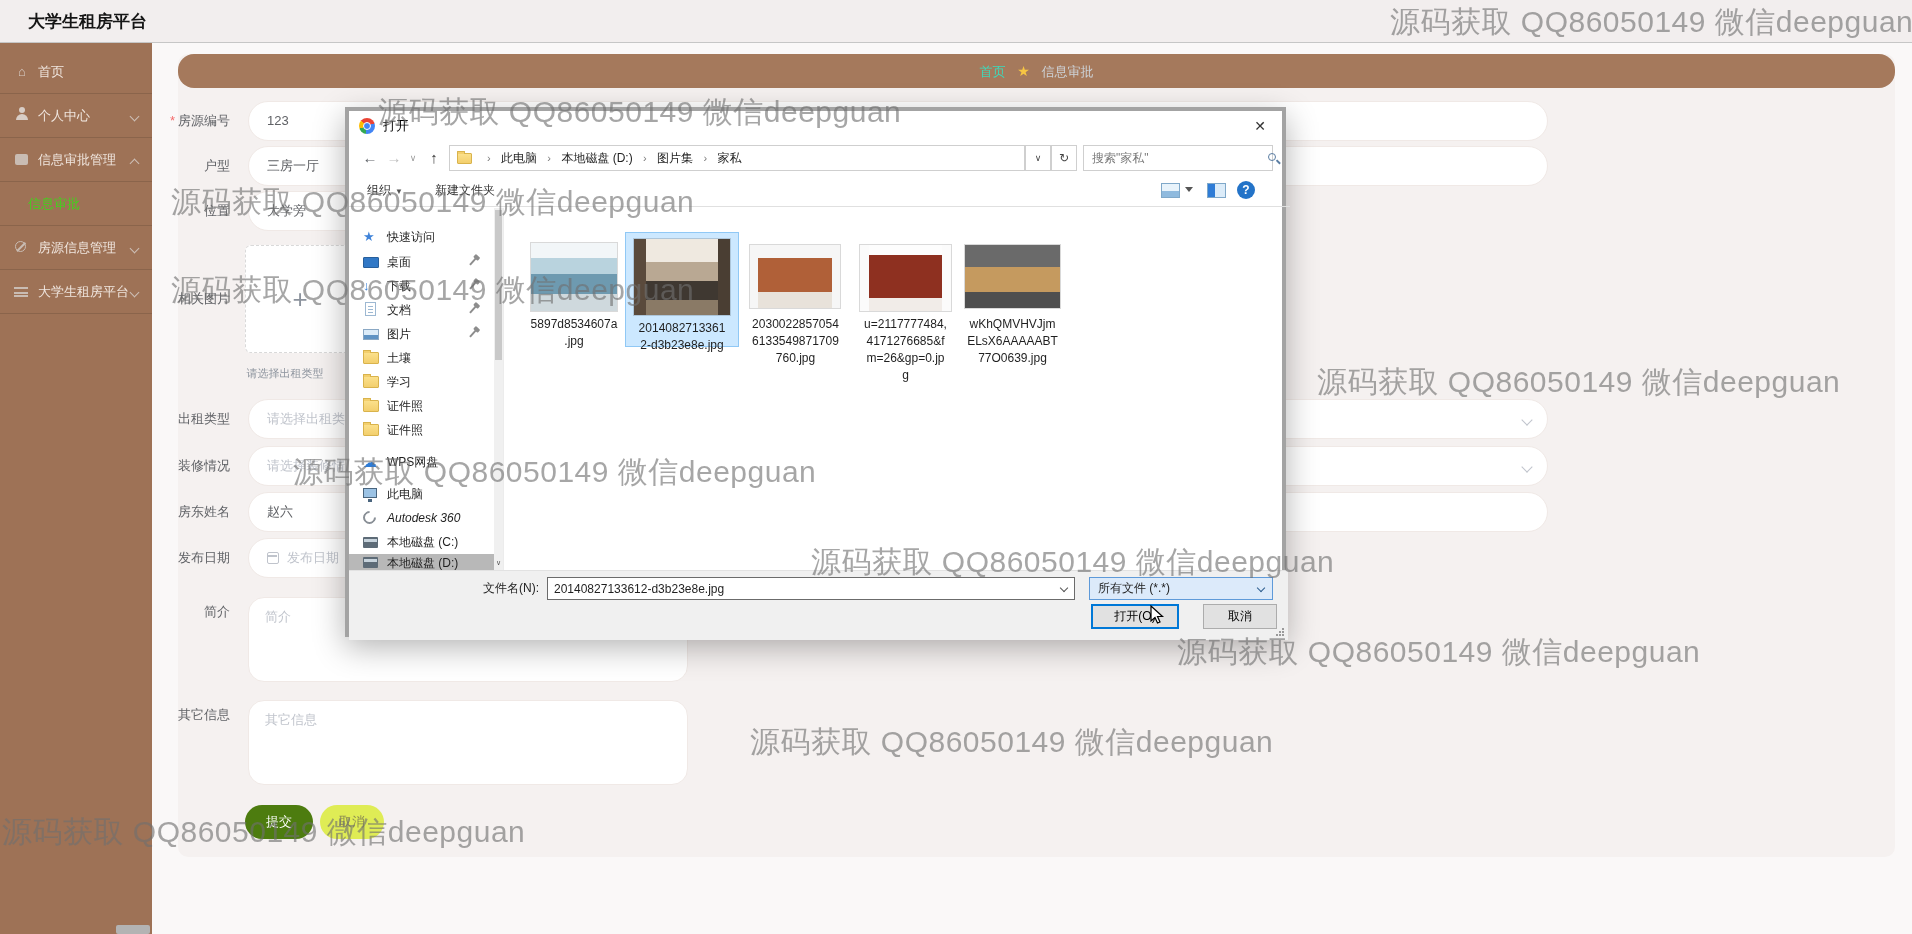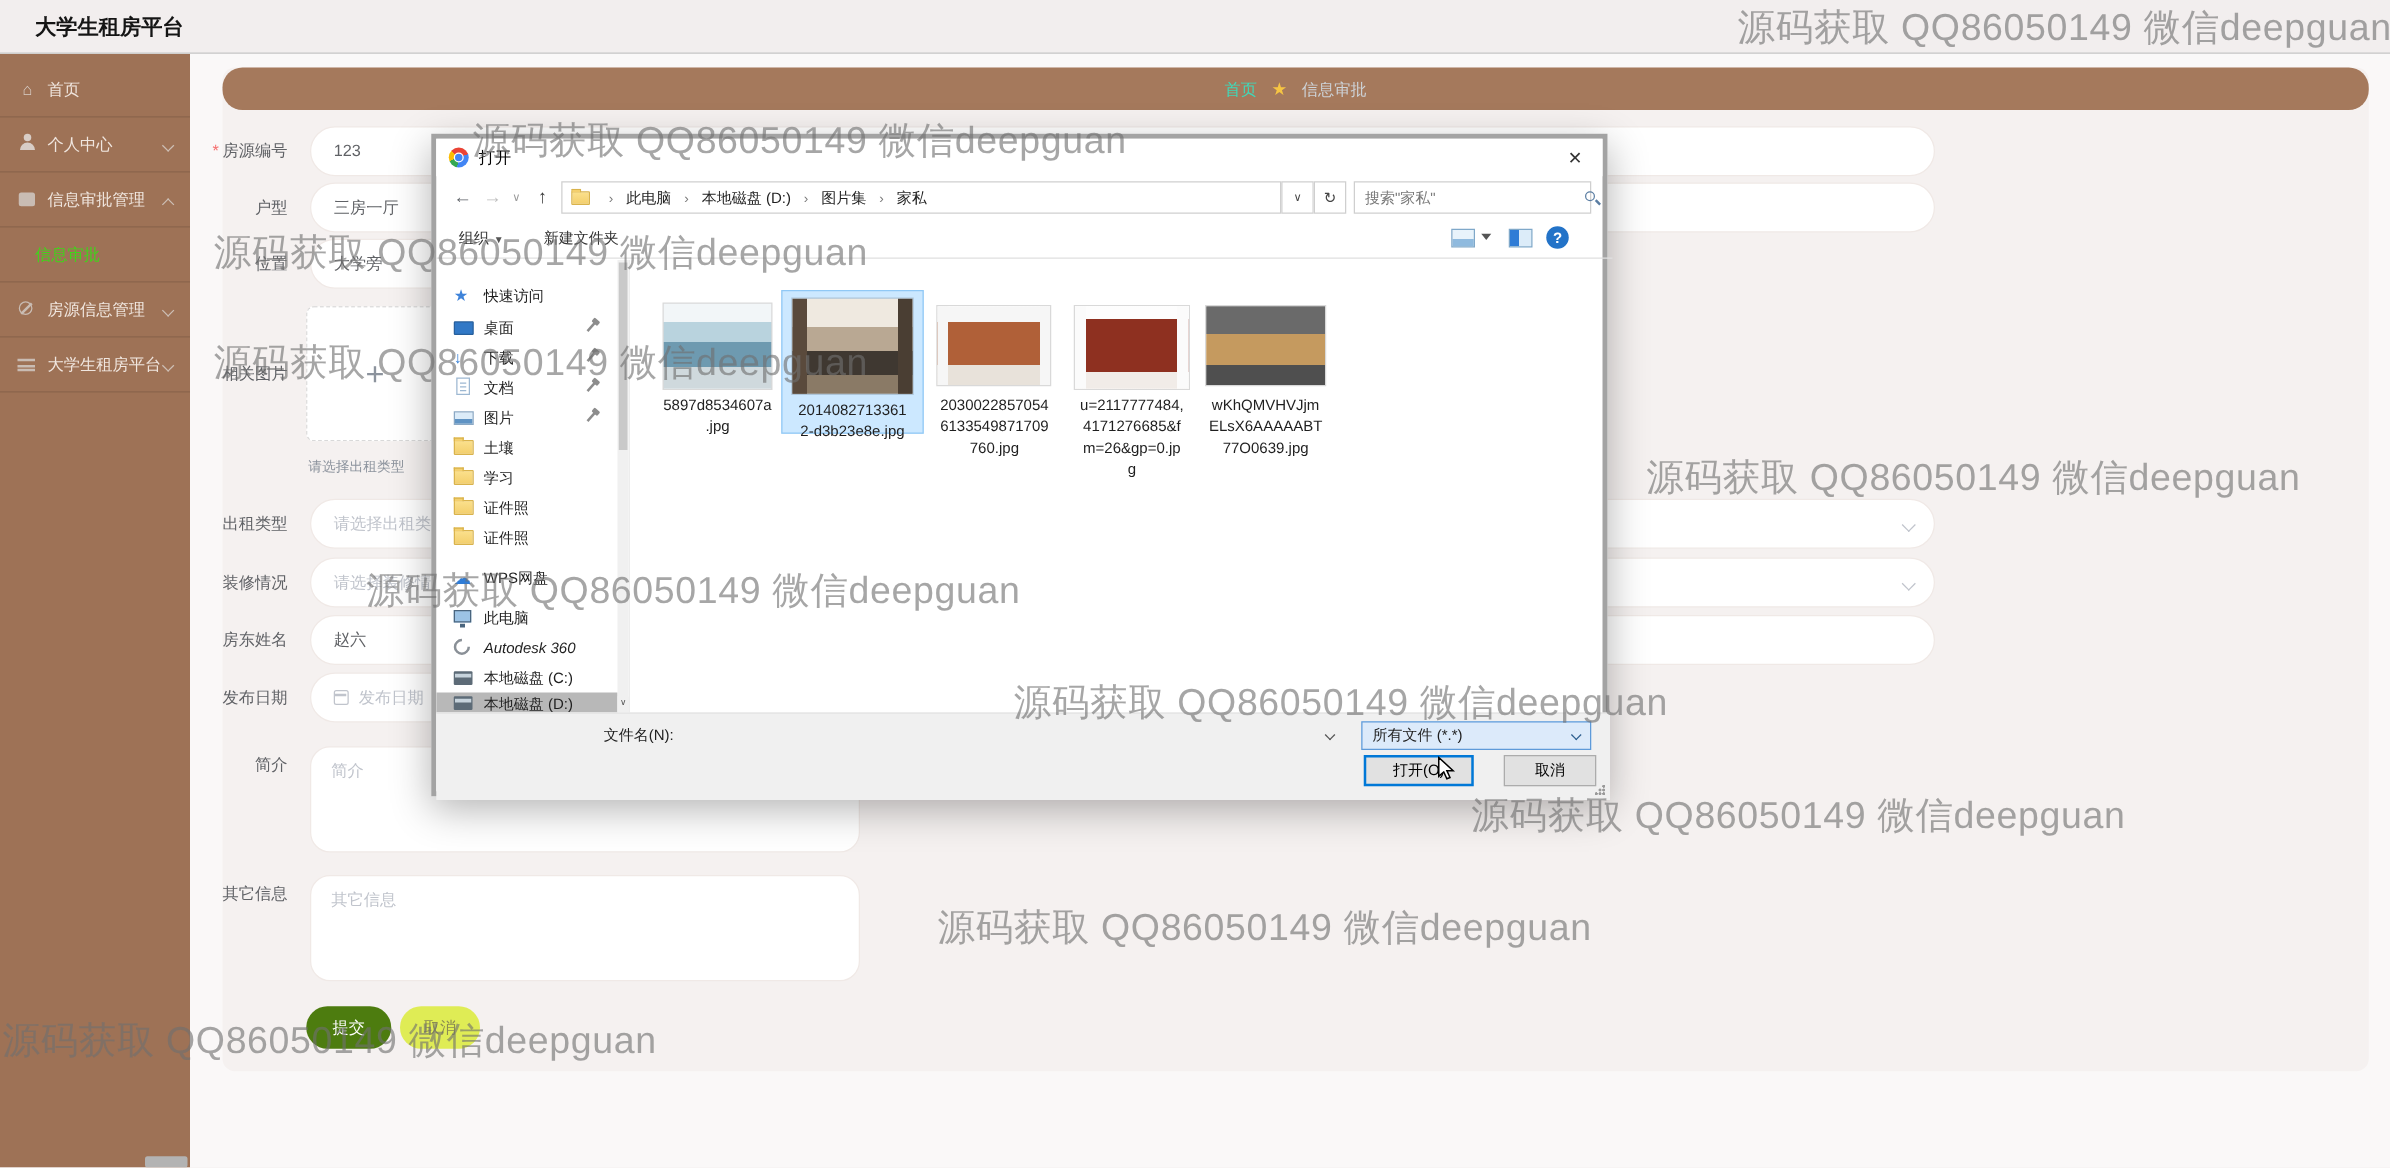--- a/index.html
+++ b/index.html
@@ -373,20 +373,21 @@
 
   <div class="thumb" style="left:616px;top:134px;width:95px;height:63px;background:linear-gradient(180deg,#6a6a6a 0 35%,#c59a5f 35% 75%,#4f4f4f 75% 100%);"></div>
   <div class="t-caption" style="left:606px;top:205px;width:115px;">
     <div>wKhQMVHVJjm</div>
     <div>ELsX6AAAAABT</div>
     <div>77O0639.jpg</div>
   </div>
 
   <div class="dlg-bottom">
     <div class="fn-label">文件名(N):</div>
+    <input class="fn-input" value="20140827133612-d3b23e8e.jpg" style="">
     <span class="fn-caret"></span>
     <div class="ft-select"><span>所有文件 (*.*)</span><span class="ft-caret"></span></div>
     <button class="btn-open">打开(O)</button>
     <button class="btn-dcancel">取消</button>
     <div class="grip"></div>
   </div>
 
   <svg class="cursor-svg" width="20" height="20" viewBox="0 0 20 20">
     <path d="M4 1 L4 16 L8 12.5 L10.5 18 L13 17 L10.5 11.5 L15.5 11.5 Z" fill="#fff" stroke="#000" stroke-width="1.2"></path>
   </svg>

